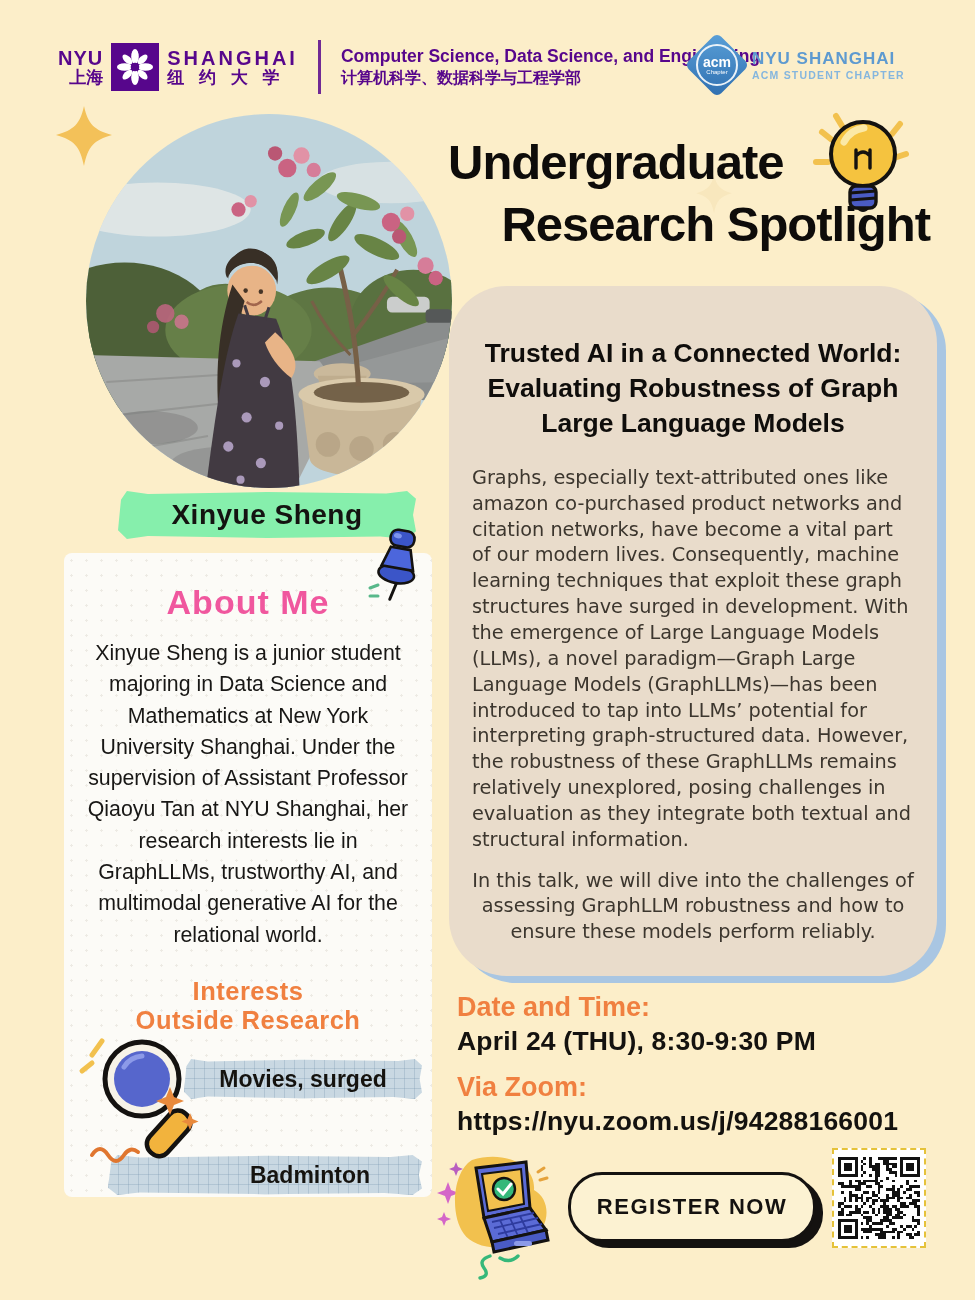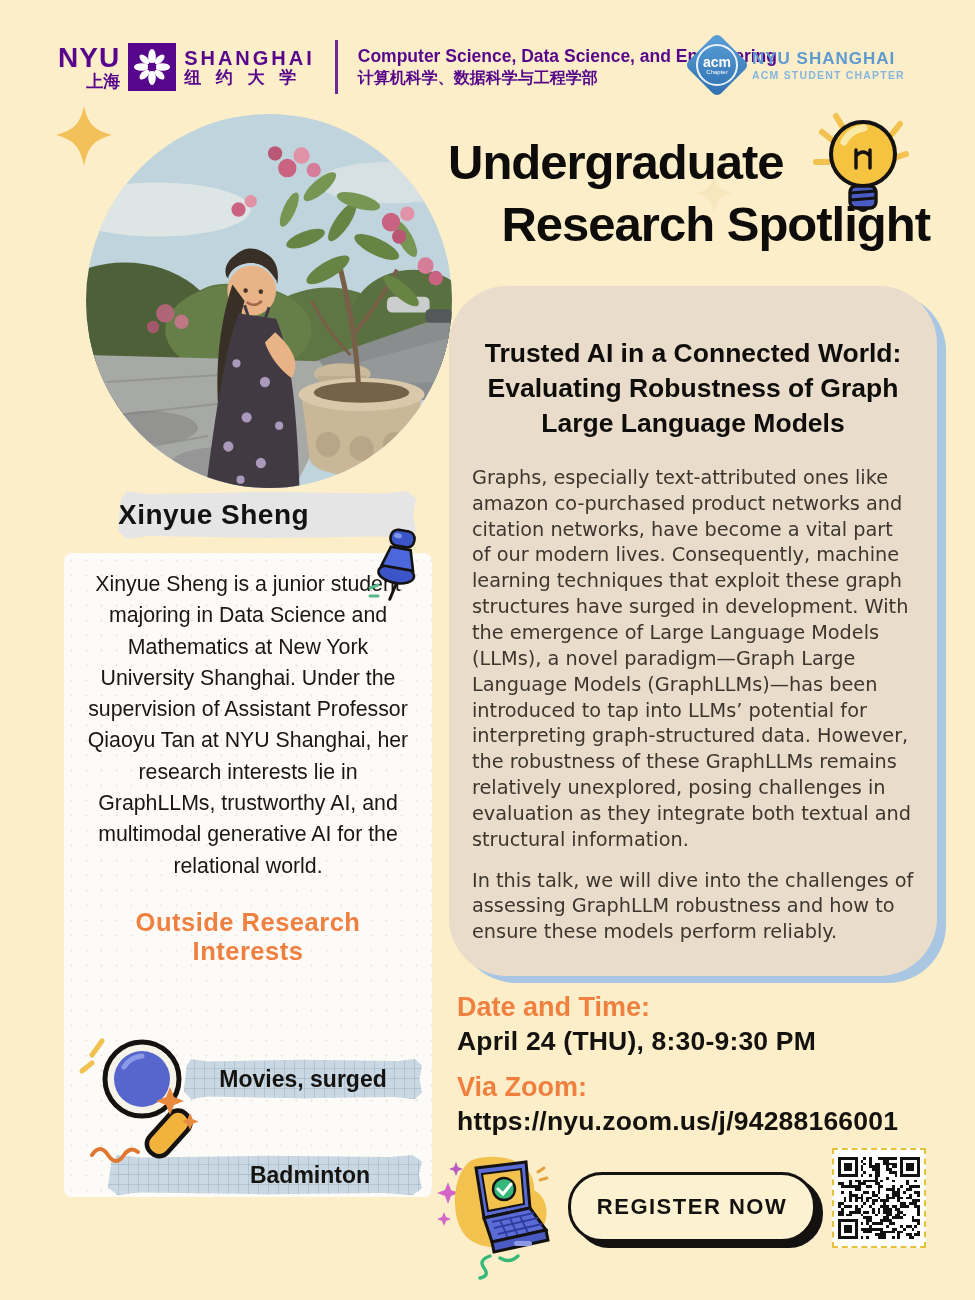--- a/index.html
+++ b/index.html
@@ -3,21 +3,21 @@
 <meta charset="utf-8">
 <style>
   html,body{margin:0;padding:0;}
   body{font-family:"Liberation Sans", sans-serif;}
   .poster{position:relative;width:975px;height:1300px;background:#FCEEC9;overflow:hidden;}
 
   
   .header{position:absolute;left:58px;top:40px;display:flex;align-items:center;gap:14px;}
   .nyu-block{display:flex;align-items:center;gap:8px;color:#57068C;}
   .nyu-left{text-align:right;line-height:1.05;}
-  .nyu-left .en{font-weight:bold;font-size:28px;letter-spacing:1px;}
+  .nyu-left .en{font-weight:bold;font-size:20px;letter-spacing:1px;}
   .nyu-left .cn{font-size:17px;font-weight:bold;}
   .nyu-square{width:48px;height:48px;background:#57068C;display:flex;align-items:center;justify-content:center;}
   .nyu-right{line-height:1.05;}
   .nyu-right .en{font-weight:bold;font-size:20px;letter-spacing:3px;}
   .nyu-right .cn{font-size:17px;font-weight:bold;letter-spacing:5px;}
   .hdr-divider{width:3px;height:54px;background:#57068C;opacity:.85;margin:0 6px;}
   .dept{color:#57068C;line-height:1.3;}
   .dept .en{font-weight:bold;font-size:17.5px;}
   .dept .cn{font-size:16px;font-weight:bold;}
   .acm-block{position:absolute;left:688px;top:42px;display:flex;align-items:center;gap:12px;width:280px;}
@@ -32,21 +32,21 @@
   
   .star-sparkle{position:absolute;left:52px;top:104px;width:64px;height:64px;}
   .faint-star{position:absolute;left:692px;top:172px;width:44px;height:44px;opacity:.55;}
 
   
   .photo{position:absolute;left:86px;top:114px;width:366px;height:374px;border-radius:50%;overflow:hidden;}
   .photo svg{display:block;width:100%;height:100%;}
 
   
   .tape{clip-path:polygon(1% 18%,3% 0,10% 6%,50% 2%,90% 5%,97% 0,100% 16%,99% 50%,100% 84%,97% 100%,88% 95%,50% 98%,10% 94%,3% 100%,0 82%);}
-  .name-tape{position:absolute;left:118px;top:491px;width:298px;height:48px;background:#e5e5e5;display:flex;align-items:center;}
+  .name-tape{position:absolute;left:118px;top:491px;width:298px;height:48px;background:#86efac;display:flex;align-items:center;justify-content:center;}
   .name-tape span{font-size:28px;font-weight:bold;color:#141311;letter-spacing:.5px;}
 
   
   .about-card{position:absolute;left:64px;top:553px;width:368px;height:644px;background:#FCFBF7;border-radius:8px;
     background-image:radial-gradient(rgba(198,192,180,.28) 1px, transparent 1.4px);background-size:15px 15px;}
   .pushpin{position:absolute;left:362px;top:524px;width:70px;height:84px;z-index:5;}
   .about-heading{margin-top:30px;text-align:center;font-size:34px;font-weight:bold;color:#F0579E;letter-spacing:1px;}
   .bio{margin:16px auto 0;width:336px;text-align:center;font-size:21.3px;line-height:1.47;color:#181715;font-weight:500;}
   .interests-heading{margin-top:26px;text-align:center;color:#F08040;font-weight:bold;font-size:25.5px;line-height:1.12;letter-spacing:.5px;}
   .band{position:absolute;height:40px;background-color:#C9D8E2;display:flex;align-items:center;justify-content:center;
@@ -60,21 +60,21 @@
 
   
   .main-title{position:absolute;left:436px;top:134px;width:498px;color:#0E0C0A;font-weight:800;}
   .main-title .t1{font-size:49px;letter-spacing:-1px;padding-left:12px;}
   .main-title .t2{font-size:49px;letter-spacing:-1px;text-align:right;margin-top:6px;padding-right:4px;}
   .bulb{position:absolute;left:806px;top:110px;width:110px;height:116px;}
 
   .abstract-card{position:absolute;left:449px;top:286px;width:488px;height:690px;background:#E9DCCB;border-radius:58px;box-shadow:9px 7px 0 #A9C6E2;}
   .talk-title{padding:50px 30px 0;text-align:center;font-size:26.5px;font-weight:bold;line-height:1.32;color:#0F0D0B;}
   .abstract{margin:24px 23px 0;font-size:19.3px;line-height:1.34;color:#3C362E;font-family:"DejaVu Sans", sans-serif;}
-  .abstract.p2{margin-top:15px;}
+  .abstract.p2{margin-top:15px;text-align:center;}
 
   .event-line{position:absolute;left:457px;}
   .evt-label{color:#F08040;font-weight:800;font-size:27px;}
   .evt-value{color:#14120F;font-weight:800;font-size:26.5px;margin-top:3px;letter-spacing:.2px;text-align:center;}
   .dt-block{top:992px;}
   .zoom-block{top:1072px;}
 
   
   .laptop{position:absolute;left:434px;top:1142px;width:130px;height:140px;}
   .register-btn{position:absolute;left:568px;top:1172px;width:242px;height:64px;background:#FCF2D2;border:3.5px solid #141210;border-radius:34px;box-shadow:7px 6px 0 #141210;display:flex;align-items:center;justify-content:center;cursor:pointer;}
@@ -236,24 +236,25 @@
         <ellipse cx="36" cy="50" rx="18" ry="9" fill="#3B55C8" stroke="#141210" stroke-width="2.6"></ellipse>
         <path d="M26,24 L46,24 L52,44 L20,44 Z" fill="#4C66DC" stroke="#141210" stroke-width="2.6"></path>
         <rect x="24" y="6" width="24" height="16" rx="7" fill="#3B55C8" stroke="#141210" stroke-width="2.6"></rect>
         <ellipse cx="31" cy="12" rx="4" ry="2.6" fill="#7E94EE"></ellipse>
       </g>
       <path d="M8,64 L16,61 M8,72 L16,72" stroke="#58B88A" stroke-width="3" stroke-linecap="round"></path>
     </svg>
   </div>
 
   <div class="about-card">
+    <div class="about-heading">About Me</div>
     <div class="bio">Xinyue Sheng is a junior student majoring in Data Science and Mathematics at New York University Shanghai. Under the supervision of Assistant Professor Qiaoyu Tan at NYU Shanghai, her research interests lie in GraphLLMs, trustworthy AI, and multimodal generative AI for the relational world.</div>
     <div class="interests-heading">
+      <div>Interests</div>
       <div>Outside Research</div>
-      <div>Interests</div>
     </div>
 
     <div class="band band-1 tape">
       <span>Movies, surged</span>
     </div>
     <div class="band band-2 tape">
       <span>Badminton</span>
     </div>
 
     <div class="magnifier">

